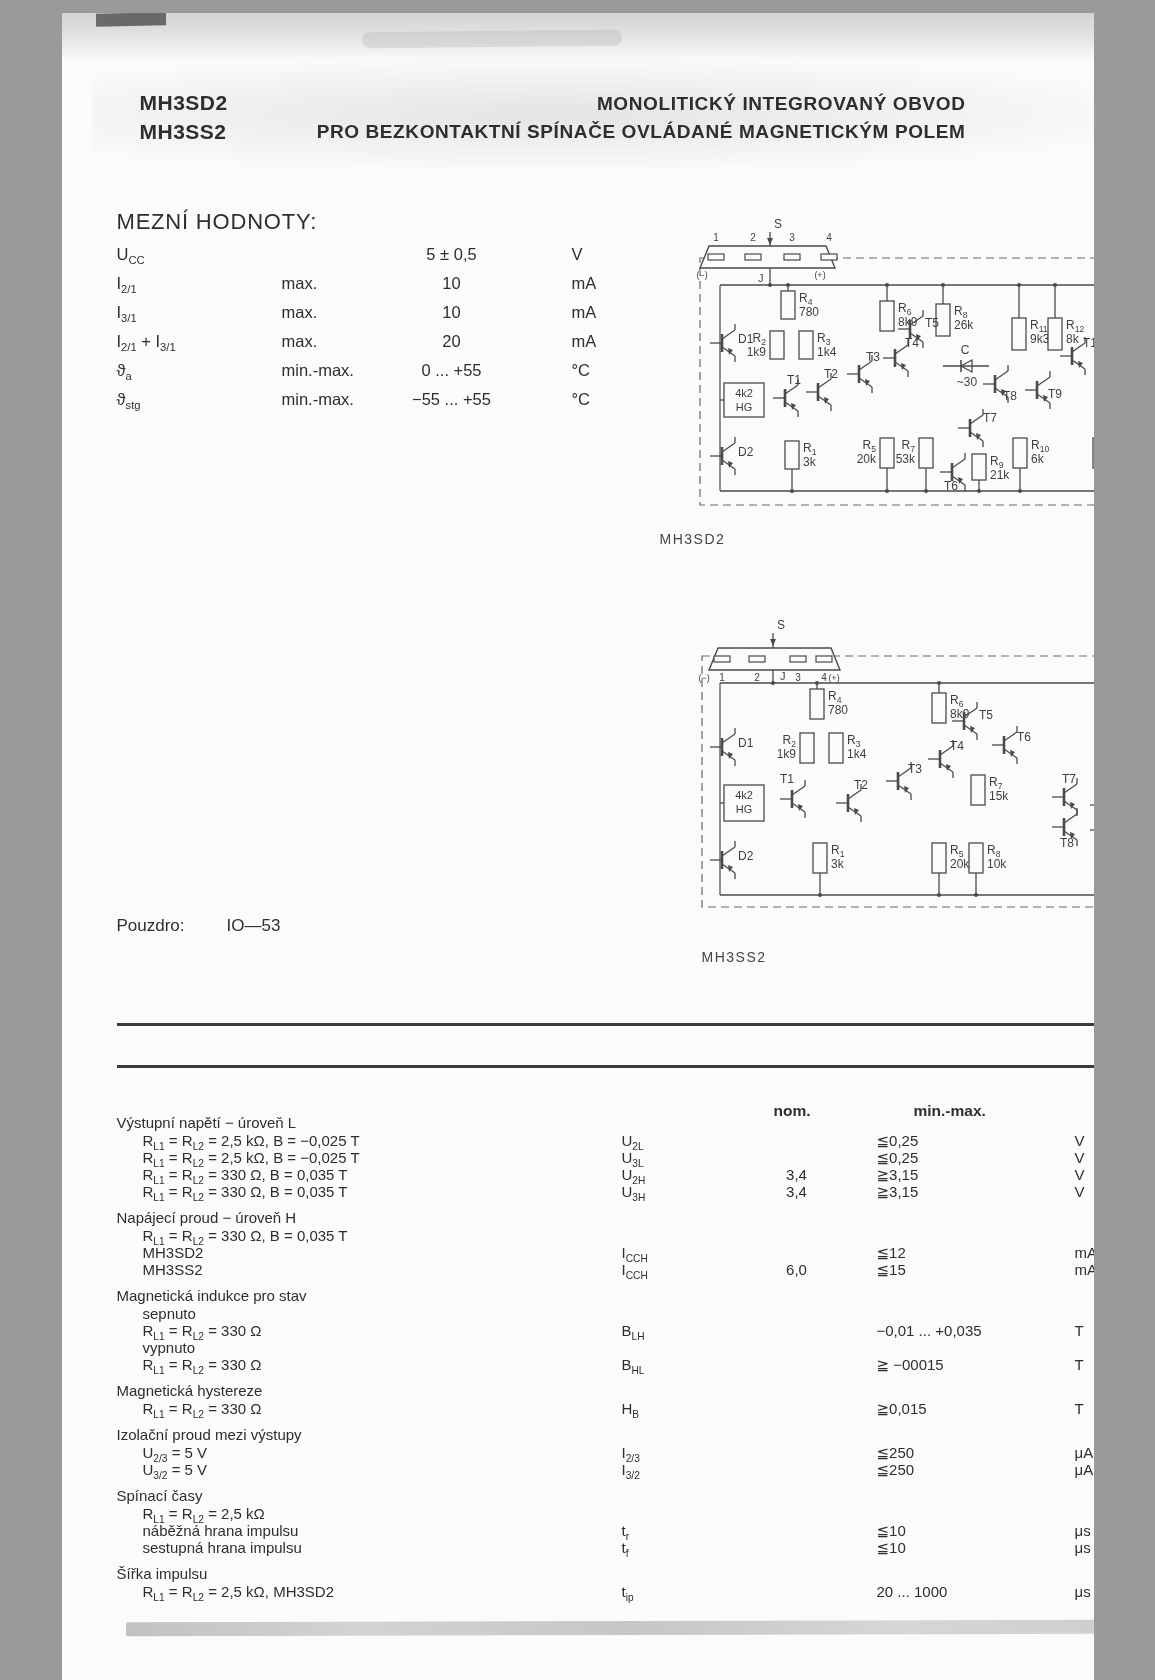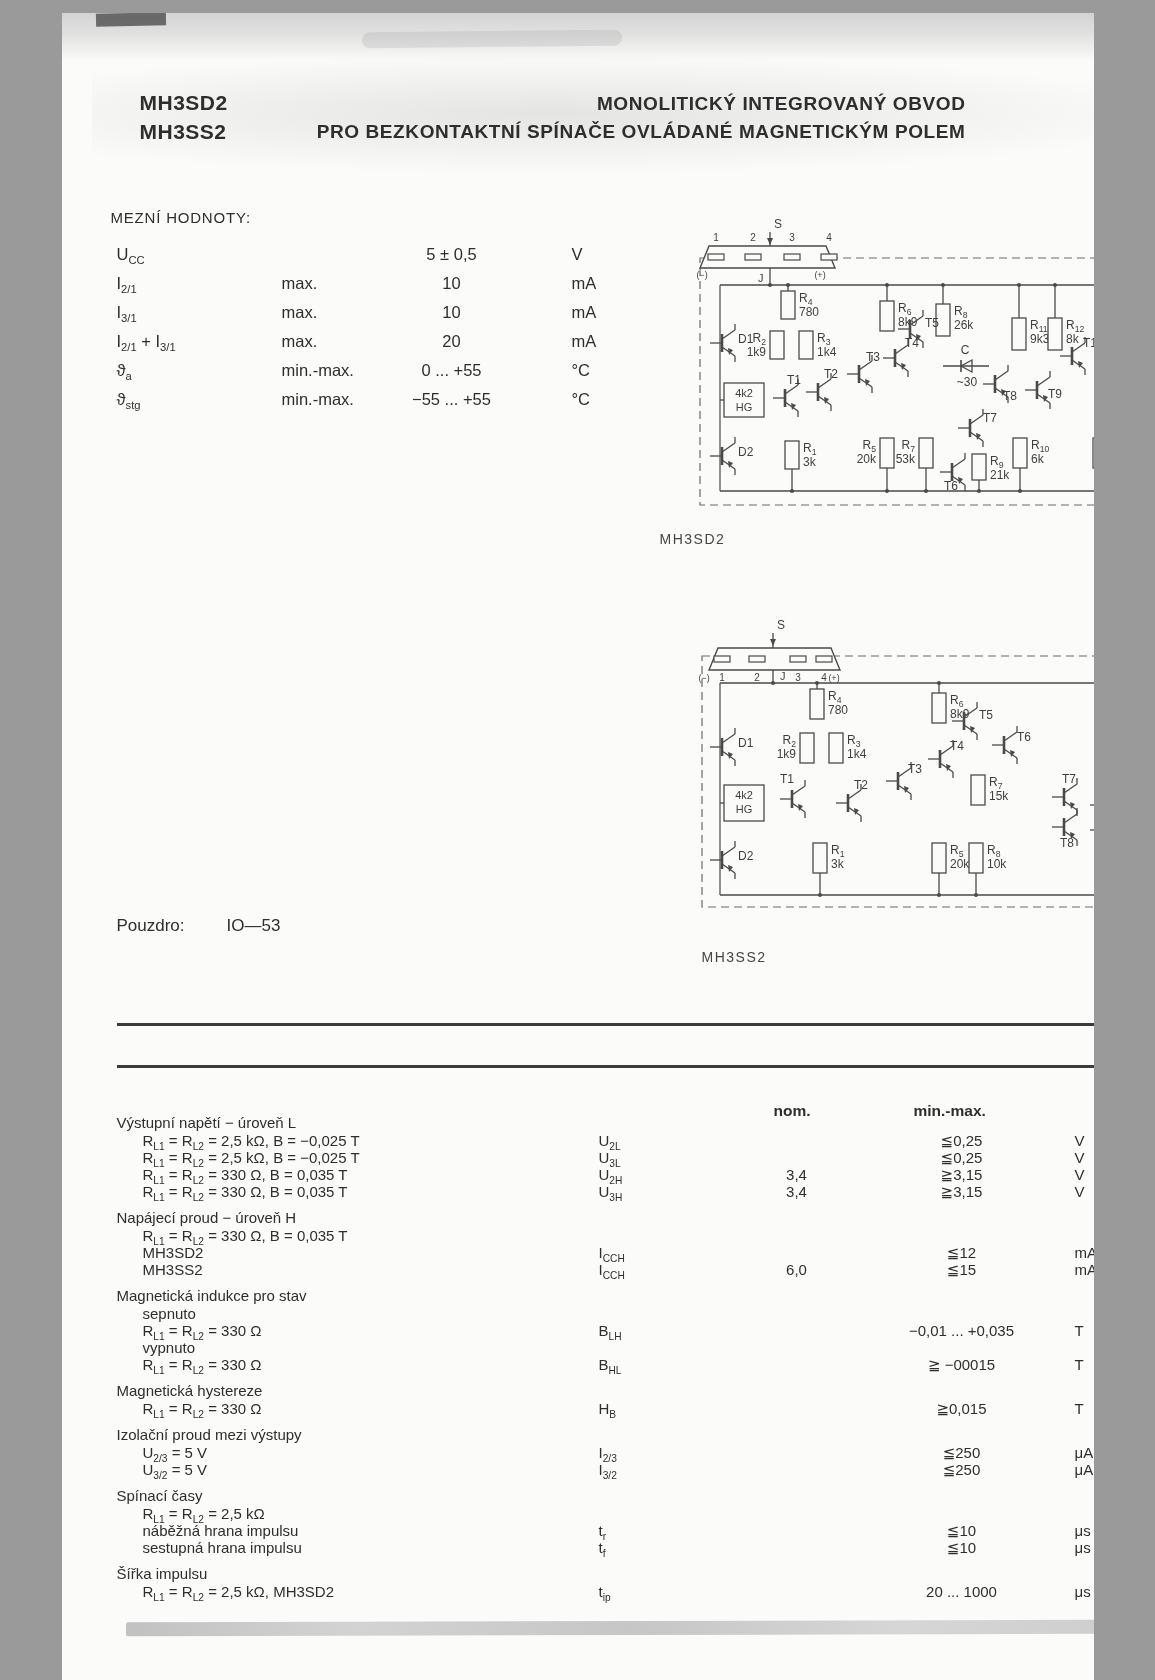--- a/index.html
+++ b/index.html
@@ -12,21 +12,21 @@
   .corner-mark{left:34px;top:0;width:70px;height:13px;background:#565656;transform:rotate(-1.2deg);opacity:.85;}
   .header-wash{left:30px;top:42px;width:1090px;height:118px;
     background:radial-gradient(ellipse at 42% 50%,rgba(175,175,175,.30),rgba(175,175,175,0) 72%);}
   .mid-smudge{left:300px;top:18px;width:260px;height:16px;background:rgba(160,160,160,.25);border-radius:8px;transform:rotate(-.6deg);}
   .bottom-band{left:64px;top:1608px;width:1048px;height:14px;border-radius:2px;opacity:.8;
     background:linear-gradient(90deg,#b3b3b3,#c9c9c9 22%,#b9b9b9 48%,#cdcdcd 74%,#c0c0c0);transform:rotate(-.15deg);}
   
   .part-no{left:78px;font-size:21px;font-weight:700;letter-spacing:.5px;}
   .title-line{right:128px;font-size:19px;font-weight:700;letter-spacing:.6px;white-space:nowrap;}
   
-  .limits-title{left:49px;top:196px;font-size:15px;letter-spacing:.8px;}
+  .limits-title{left:55px;top:196px;font-size:22px;letter-spacing:.8px;}
   #limits-rows{left:55px;top:232px;width:560px;font-size:16.5px;}
   .lim-row{position:relative;height:29px;}
   .lim-row span{position:absolute;top:0;white-space:nowrap;}
   .lim-sym{left:0;}
   .lim-cond{left:165px;}
   .lim-val{left:260px;width:150px;text-align:center;}
   .lim-unit{left:455px;}
   sub{font-size:.68em;}
   
   .fig{overflow:visible;}
@@ -36,23 +36,23 @@
   .pkg-note .val{margin-left:42px;}
   
   .rule{left:55px;width:1000px;height:3px;background:#3b3b3b;}
   .char-title{left:57px;top:1022px;font-size:17px;letter-spacing:.4px;white-space:nowrap;}
   .col-head{top:1089px;font-size:15.5px;font-weight:700;}
   #char-body{left:55px;top:1092px;width:1010px;font-size:15px;}
   .sec-title{margin-top:9px;height:18px;line-height:18px;white-space:nowrap;}
   .c-row{position:relative;height:17px;line-height:17px;}
   .c-row span{position:absolute;top:0;white-space:nowrap;}
   .c-cond{left:26px;}
-  .c-sym{left:482px;}
+  .c-sym{left:505px;}
   .c-nom{left:615px;width:130px;text-align:center;}
-  .c-mm{left:785px;width:120px;text-align:center;}
+  .c-mm{left:760px;width:120px;}
   .c-unit{left:958px;}
   
   .page-no{left:1040px;top:1634px;font-size:33px;color:#4d7c0f;letter-spacing:1px;}
   svg text{font-family:"Liberation Sans","DejaVu Sans",sans-serif;fill:#3f3f3f;}
 </style>
 </head>
 <body>
 
 <div class="page">
 

